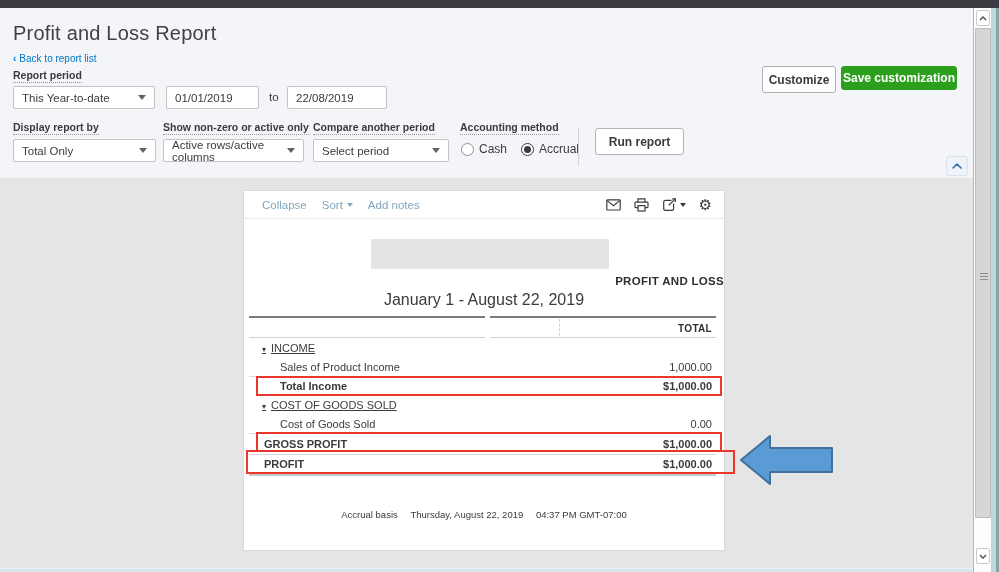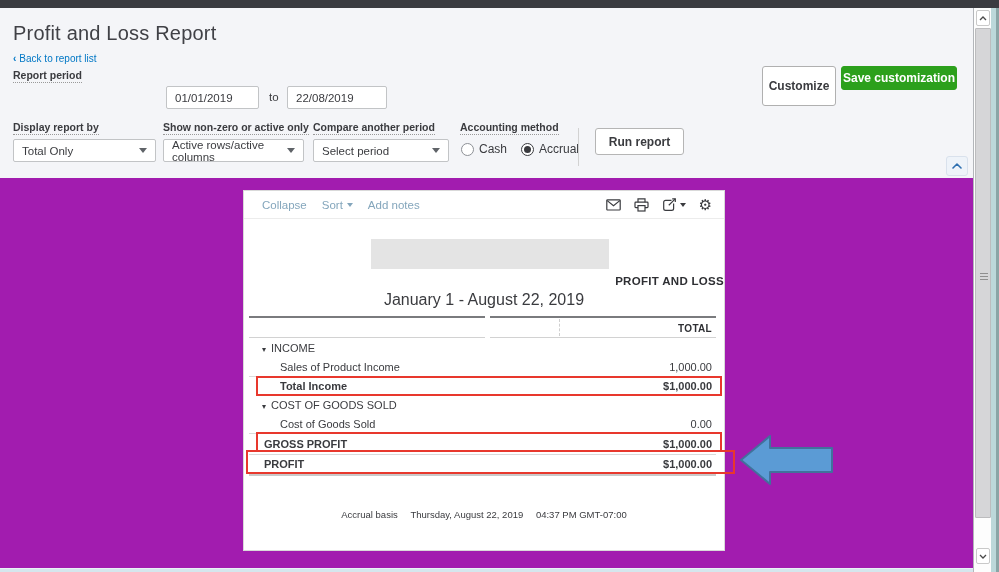--- a/index.html
+++ b/index.html
@@ -1,18 +1,18 @@
 <!DOCTYPE html>
 <html><head>
 <meta charset="utf-8">
 <style>
   * { margin:0; padding:0; box-sizing:border-box; }
   html,body { width:999px; height:572px; }
   body { font-family:"Liberation Sans", sans-serif; background:#fff; color:#3a3b3f; }
-  #page { position:relative; width:999px; height:572px; overflow:hidden; background:#a21caf; }
+  #page { position:relative; width:999px; height:572px; overflow:hidden; background:#e5e5e5; }
 
   
   #topbar { position:absolute; left:0; top:0; width:999px; height:8px; background:#3a3b40; z-index:30; }
   #bottom-strip { position:absolute; left:0; bottom:0; width:999px; height:4px; background:#d5e6ed; border-top:1px solid #e9f2f6; z-index:5; }
 
   
   #right-rail { position:absolute; right:0; top:8px; width:26px; height:564px; z-index:25; }
   #rail-edge { position:absolute; right:0; top:-8px; width:3px; height:572px; background:#8aa5a6; }
   #rail-teal { position:absolute; right:3px; top:-8px; width:5px; height:572px; background:#bcd8da; }
   #scrollbar { position:absolute; left:0; top:0; width:18px; height:564px; background:#fdfdfd; border-left:1px solid #b3b6ba; }
@@ -51,21 +51,21 @@
   #radios { position:absolute; left:461px; top:134px; display:flex; align-items:center; gap:14px; font-size:12px; }
   .radio { display:flex; align-items:center; gap:5px; cursor:pointer; }
   .radio-circle { width:13px; height:13px; border:1.5px solid #8d9096; border-radius:50%; background:#fff; display:flex; align-items:center; justify-content:center; }
   .radio-circle .dot { width:7px; height:7px; border-radius:50%; background:transparent; }
   .radio.selected .radio-circle { border-color:#3a3b3f; }
   .radio.selected .radio-circle .dot { background:#3a3b3f; }
 
   #filter-divider { position:absolute; left:578px; top:120px; width:1px; height:38px; background:#d2d2d2; }
   .btn { position:absolute; display:flex; align-items:center; justify-content:center; font-size:12px; font-weight:bold; border-radius:3px; cursor:pointer; }
   #btn-run { left:595px; top:120px; width:89px; height:27px; background:#fff; border:1px solid #b5b5b5; color:#3a3b3f; }
-  #btn-customize { left:762px; top:58px; width:74px; height:40px; background:#fff; border:1px solid #b0b0b0; color:#3a3b3f;text-align:center; }
+  #btn-customize { left:762px; top:58px; width:74px; height:27px; background:#fff; border:1px solid #b0b0b0; color:#3a3b3f;text-align:center; }
   #btn-save { left:841px; top:58px; width:116px; height:24px; background:#2ca01c; border:1px solid #2ca01c; color:#fff; }
 
   #collapse-chip { position:absolute; left:946px; top:156px; width:22px; height:20px; background:#eef3f9; border:1px solid #d9e1ec; border-radius:3px; display:flex; align-items:center; justify-content:center; cursor:pointer; z-index:10; }
 
   
   #report-card { position:absolute; left:243px; top:190px; width:482px; height:361px; background:#fff; border:1px solid #d9d9d9; }
   #report-toolbar { position:relative; height:28px; border-bottom:1px solid #ececec; display:flex; align-items:center; padding:0 12px 0 18px; }
   .tb-link { font-size:11.5px; color:#84a6bc; margin-right:15px; cursor:pointer; display:flex; align-items:center; }
   .tb-link .caret-sm { width:0; height:0; border-left:3.5px solid transparent; border-right:3.5px solid transparent; border-top:4.5px solid #84a6bc; margin-left:4px; }
   #toolbar-icons { margin-left:auto; display:flex; align-items:center; gap:13px; }
@@ -82,21 +82,21 @@
   #pl-colhead { position:relative; height:22px; }
   #pl-colhead .topline { position:absolute; left:0; top:0; width:100%; height:2px;
     background:linear-gradient(to right,#7a7b7e 0,#7a7b7e 236px,transparent 236px,transparent 241px,#7a7b7e 241px,#7a7b7e 100%); }
   #pl-colhead .botline { position:absolute; left:0; bottom:0; width:100%; height:1px;
     background:linear-gradient(to right,#d2d2d2 0,#d2d2d2 236px,transparent 236px,transparent 241px,#d2d2d2 241px,#d2d2d2 100%); }
   #pl-colhead .vdash { position:absolute; left:310px; top:3px; height:17px; border-left:1px dashed #cfcfcf; }
   #pl-colhead .total-label { position:absolute; right:4px; top:7px; font-size:10px; font-weight:bold; color:#2e2f33; letter-spacing:0.3px; }
 
   .pl-row { display:flex; justify-content:space-between; align-items:center; height:19px; font-size:11px; color:#3a3b3f; padding-right:4px; }
   .pl-row .val { text-align:right; }
-  .row-section { padding-left:13px; }
+  .row-section { padding-left:13px;text-decoration:underline; }
   .row-section .sec-caret { font-size:8px; margin-right:5px; color:#3a3b3f; }
   .row-item { padding-left:31px; }
   .row-total { padding-left:31px; font-weight:bold; border-top:1px solid #dadada; }
   .row-gross { padding-left:15px; font-weight:bold; height:21px; border-top:1px solid #dadada; }
   .row-profit { padding-left:15px; font-weight:bold; height:18px; border-top:1px solid #dadada;
     box-shadow:0 2px 0 #161616, 0 4px 0 #c9c9c9; }
 
   #report-footer { position:absolute; left:0; top:318px; width:100%; text-align:center; font-size:9.5px; color:#3a3b3f; }
   #report-footer span { margin:0 5px; }
 
@@ -118,20 +118,24 @@
 
   <div id="filter-panel">
     <div id="page-title">Profit and Loss Report</div>
 
     <div id="back-link">
       <span class="chev">‹</span><span>Back to report list</span>
     </div>
 
     <div class="flabel" id="lbl-period"><span>Report period</span></div>
 
+    <div class="field select" id="sel-period">
+      <span>This Year-to-date</span>
+      <span class="caret-down"></span>
+    </div>
     <input class="field datebox" id="date-from" value="01/01/2019" style="">
     <div id="to-label">to</div>
     <input class="field datebox" id="date-to" value="22/08/2019" style="">
 
     <div class="btn" id="btn-customize">Customize</div>
     <div class="btn" id="btn-save">Save customization</div>
 
     <div class="flabel" id="lbl-cols"><span>Display report by</span></div>
     <div class="flabel" id="lbl-nonzero"><span>Show non-zero or active only</span></div>
     <div class="flabel" id="lbl-compare"><span>Compare another period</span></div>

